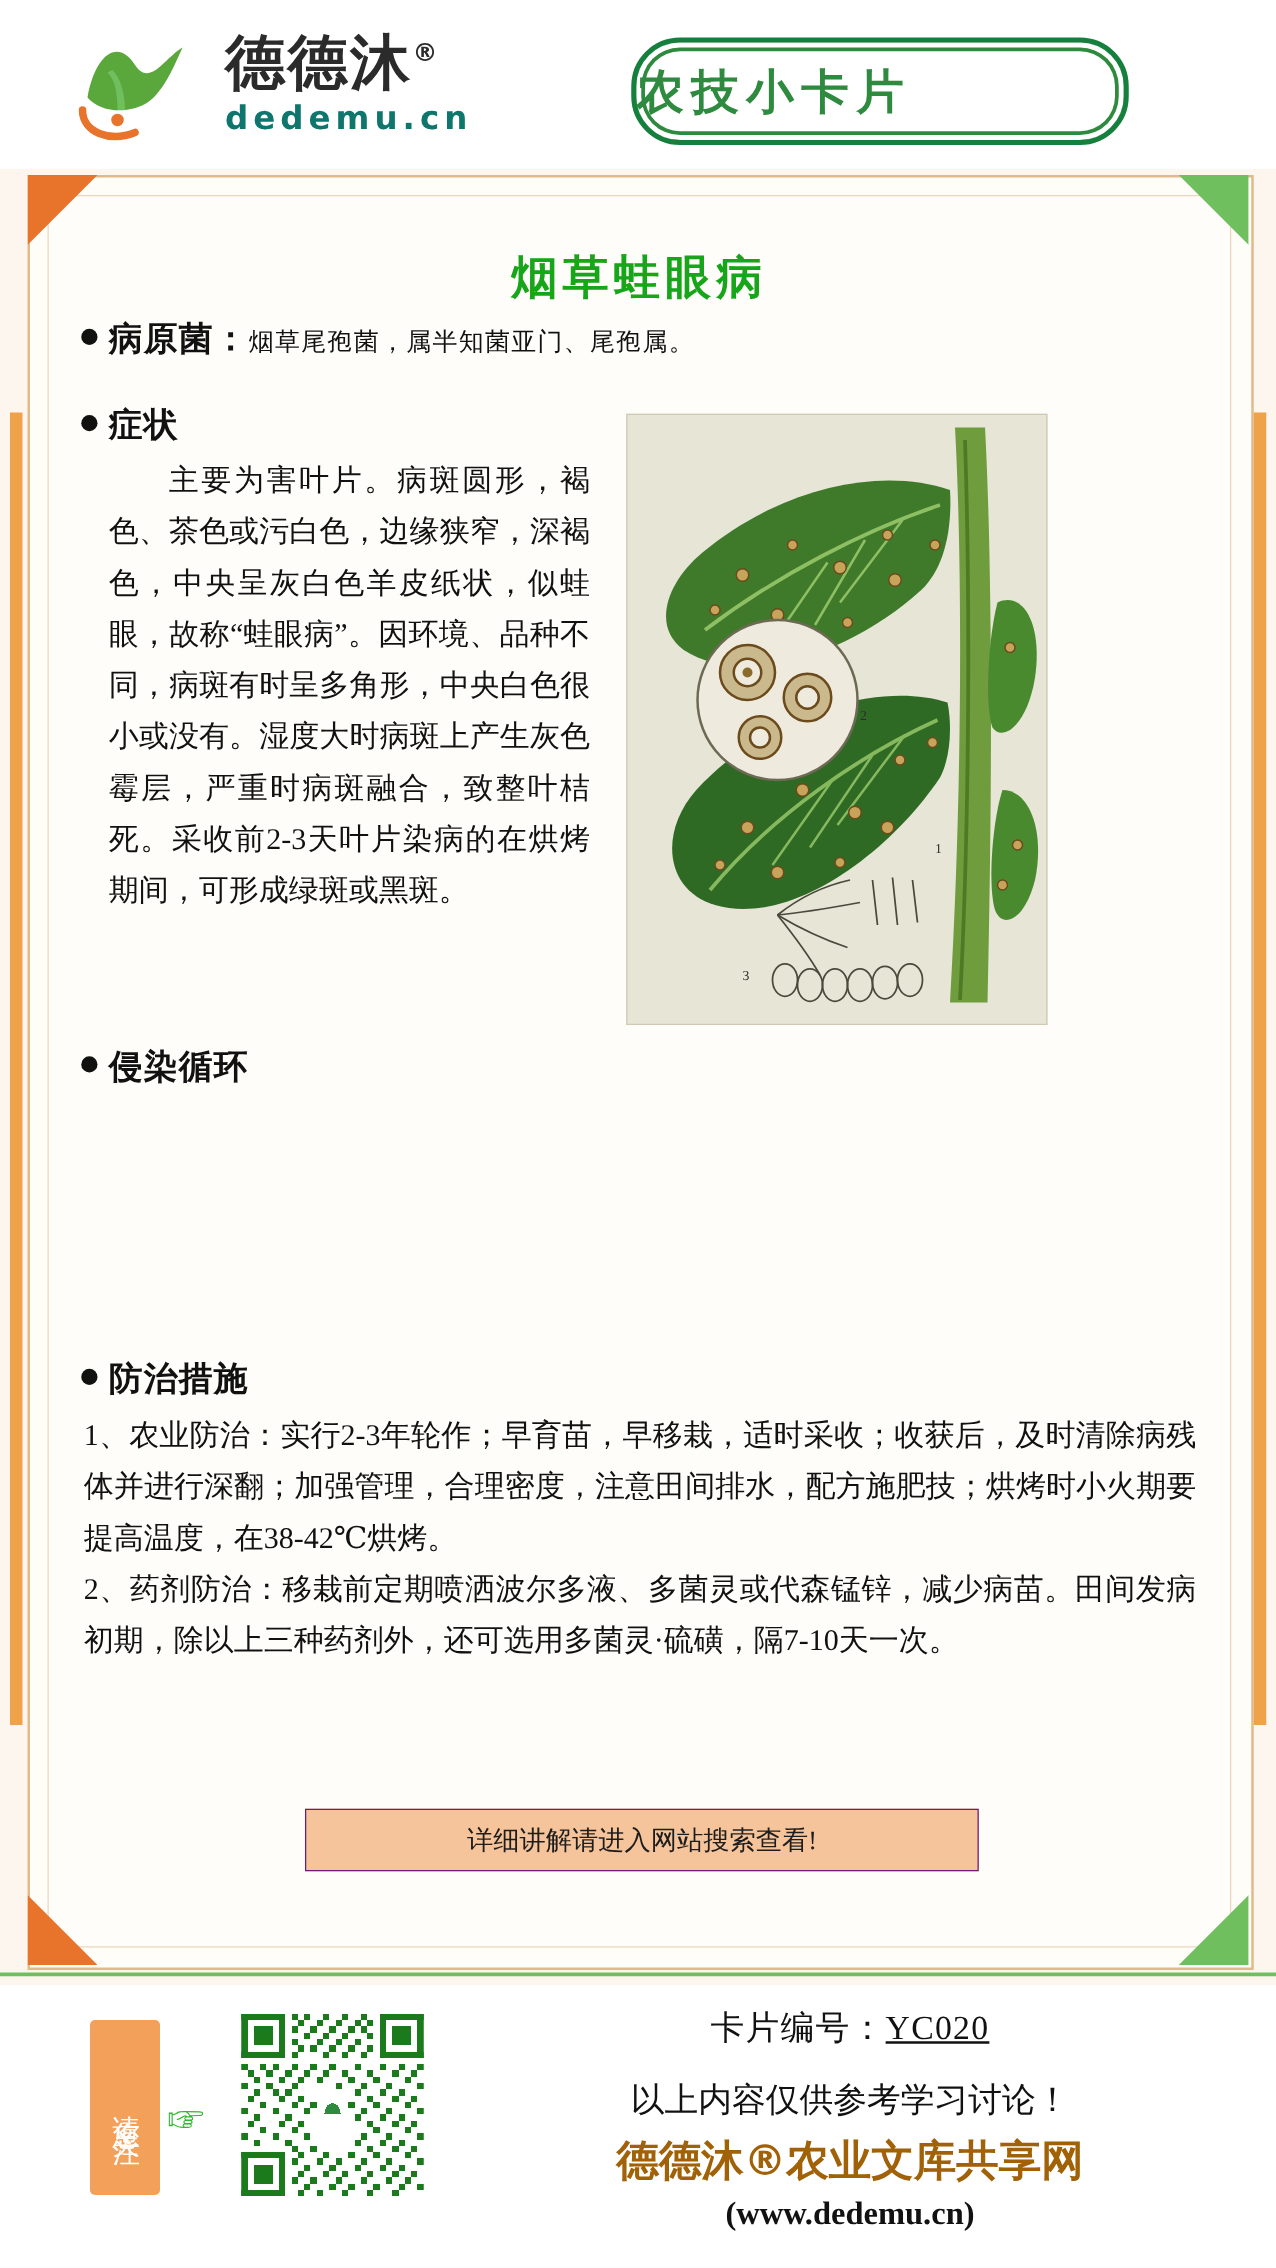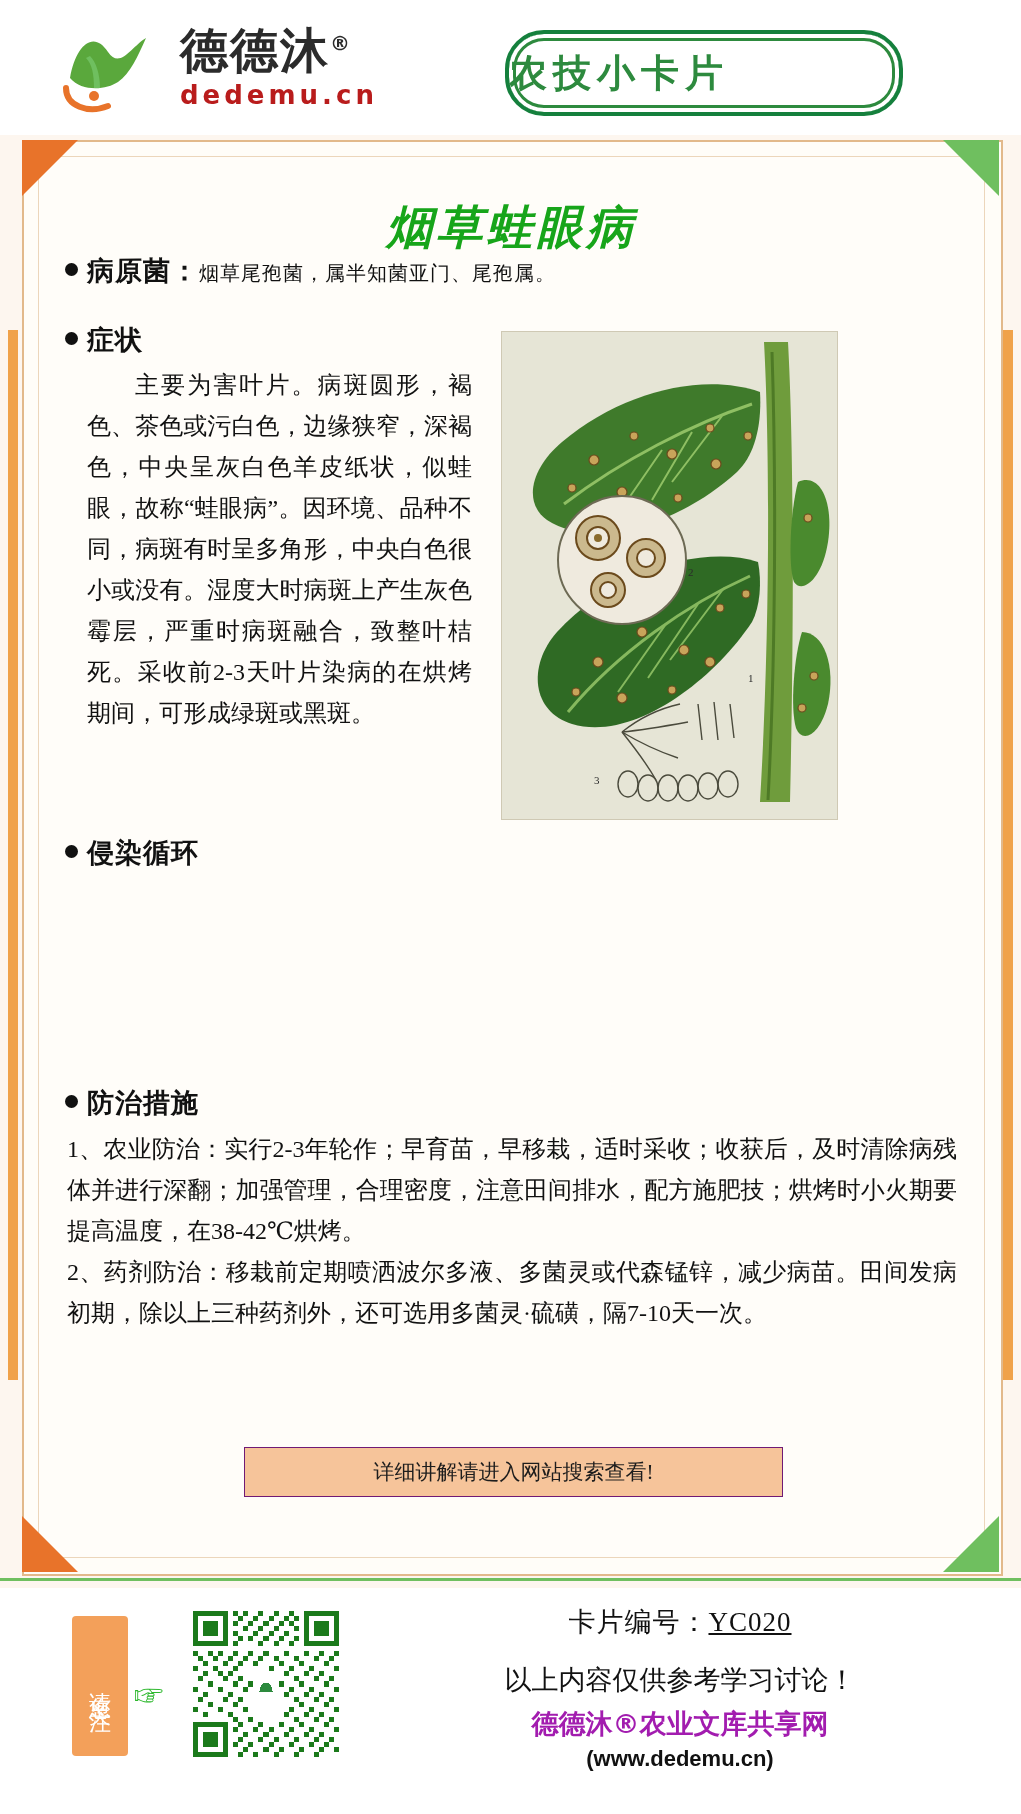--- a/index.html
+++ b/index.html
@@ -53,21 +53,21 @@
   }
   .logo-cn sup {
     font-size: 20px;
     vertical-align: super;
   }
   .logo-en {
     margin-top: 6px;
     font-family: "DejaVu Sans", sans-serif;
     font-weight: bold;
     font-size: 26px;
-    color: #b91c1c;
+    color: #0f766e;
     letter-spacing: 4px;
   }
   .badge {
     position: absolute;
     left: 505px; top: 30px;
     width: 390px; height: 78px;
     border-radius: 39px;
     background: #ffffff;
     border: 4px solid #15803d;
     box-shadow: inset 0 0 0 4px #fff, inset 0 0 0 7px #2d8a3e;
@@ -117,24 +117,23 @@
   .side-stripe.left  { left: 8px;  top: 330px; height: 1050px; }
   .side-stripe.right { left: 1003px; top: 330px; height: 1050px; }
 
   .title {
     position: absolute;
     left: 0; top: 40px;
     width: 100%;
     text-align: center;
     font-family: "DejaVu Sans", sans-serif;
     font-weight: bold;
-    font-size: 46px;
+    font-size: 37px;
     letter-spacing: 4px;
     color: #17a51a;
-    font-style: italic;
   }
 
   .sec-head {
     position: absolute;
     font-family: "DejaVu Sans", sans-serif;
     font-weight: bold;
     font-size: 27px;
     color: #111;
     letter-spacing: 1px;
   }
@@ -240,28 +239,28 @@
   .br-line1 u { text-decoration: underline; }
   .br-line2 {
     margin-top: 22px;
     font-size: 27px;
     color: #111;
   }
   .br-line3 {
     margin-top: 8px;
     font-family: "DejaVu Sans", sans-serif;
     font-weight: bold;
-    font-size: 27px;
-    color: #a21caf;
+    font-size: 34px;
+    color: #a16207;
   }
   .br-line4 {
     margin-top: 4px;
-    font-family: Liberation Sans, sans-serif;
+    font-family: Liberation Serif, serif;
     font-weight: bold;
-    font-size: 22px;
+    font-size: 26px;
     color: #111;
   }
 </style>
 </head>
 <body>
 
 <div class="page">
 
   <div class="header">
     <div class="logo-wrap">

